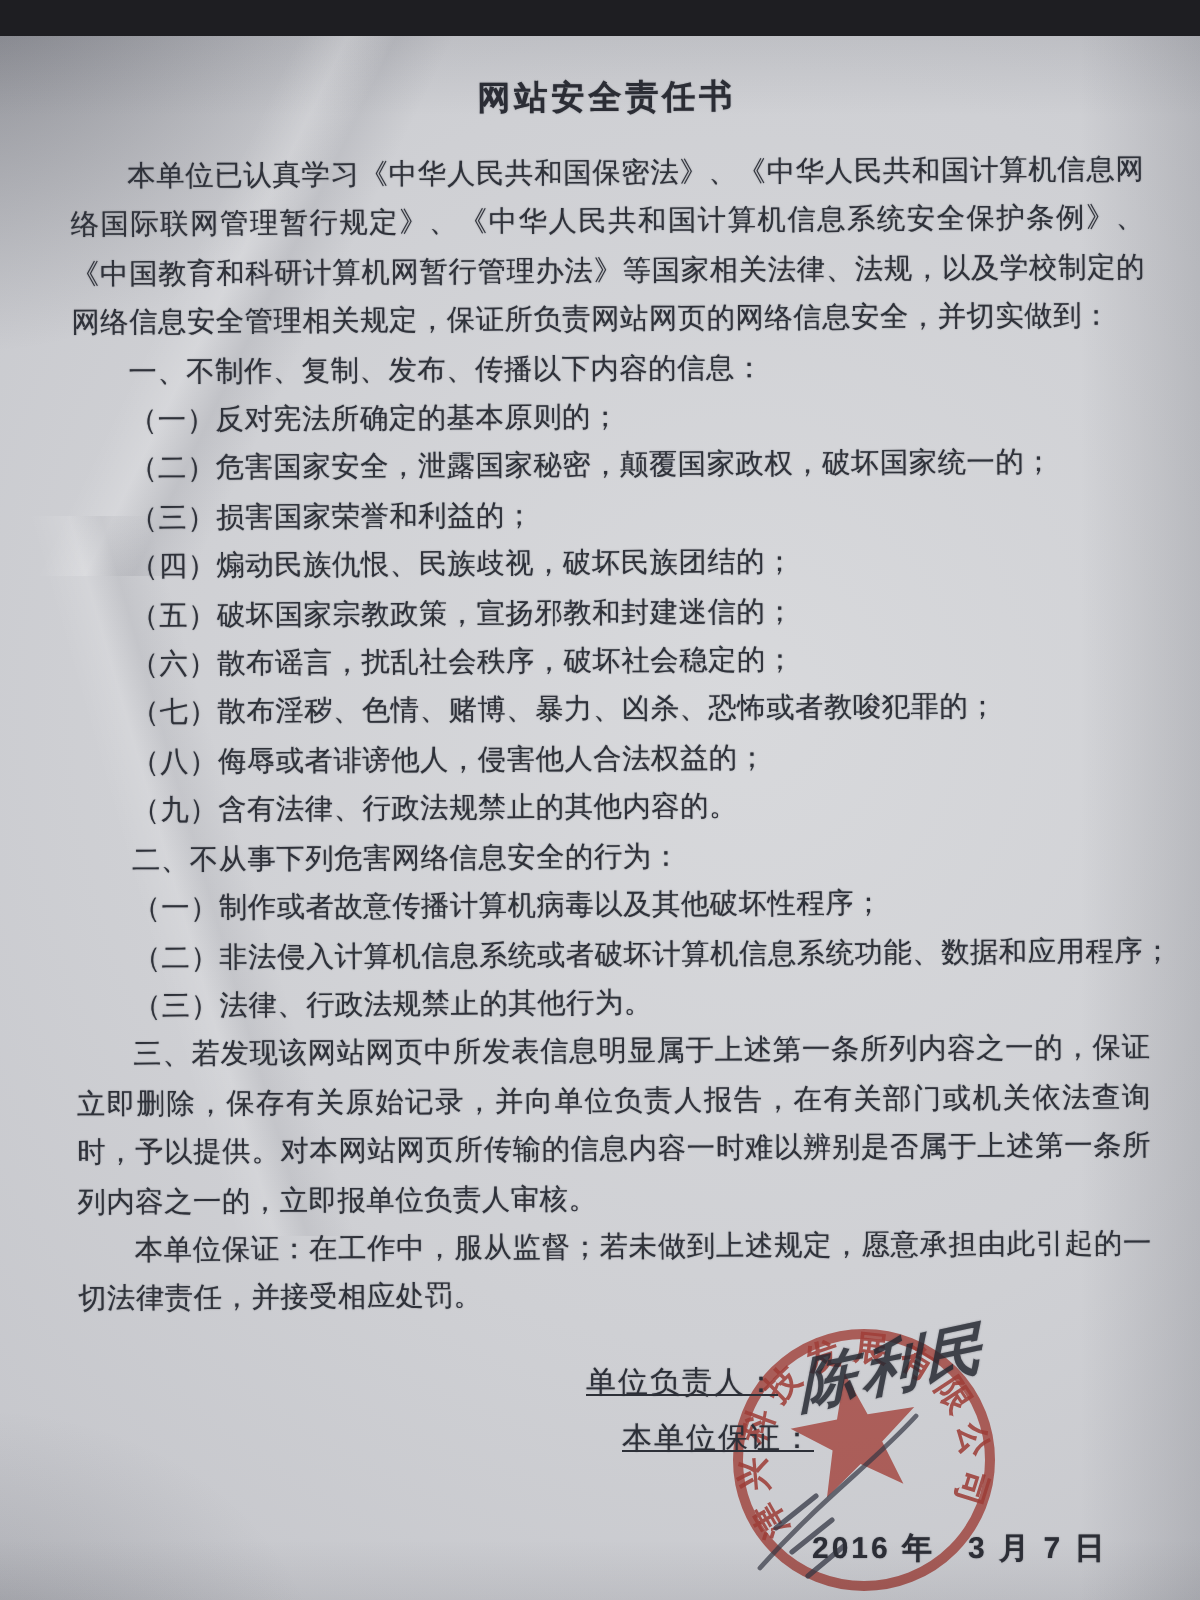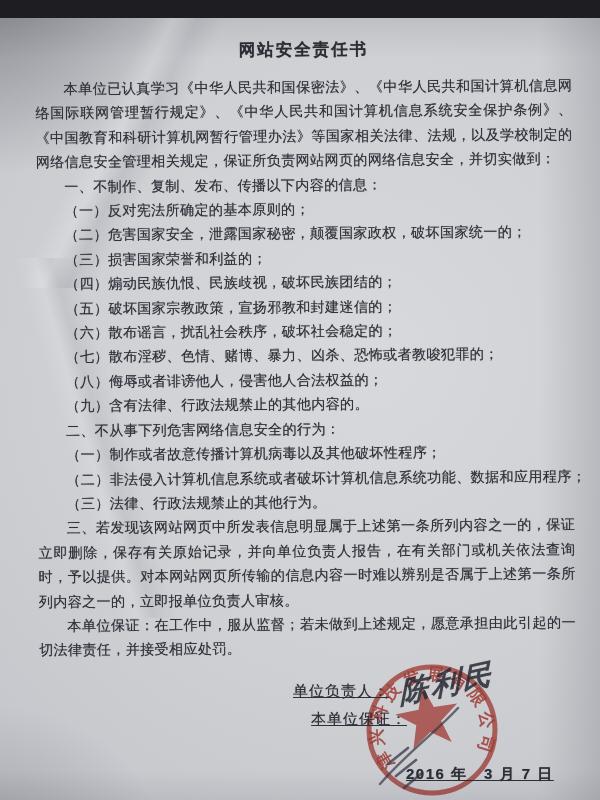--- a/index.html
+++ b/index.html
@@ -39,21 +39,21 @@
     color:#272a33;opacity:.85;letter-spacing:3px;
     transform:rotate(-12deg) skewX(-10deg);
     text-shadow:0 0 1px rgba(39,42,51,.5);
   }
   .flourish{position:absolute;left:358px;top:688px;z-index:4;}
 
   .stamp{position:absolute;left:352px;top:632px;width:160px;height:160px;z-index:2;
          mix-blend-mode:multiply;opacity:.92;filter:blur(.3px);}
 
   .date{position:absolute;left:406px;top:747px;z-index:5;font-size:15px;font-weight:700;
-        letter-spacing:1.5px;white-space:pre;color:#2c2e36;text-shadow:0 0 .7px rgba(44,46,56,.6);text-decoration:underline;}
+        letter-spacing:1.5px;white-space:pre;color:#2c2e36;text-shadow:0 0 .7px rgba(44,46,56,.6);}
 </style>
 </head>
 <body>
 
 <div class="photo">
 
   <div class="shade shade-tl"></div>
   <div class="shade shade-bl"></div>
   <div class="shade shade-edge"></div>
   <div class="shade crease"></div>

